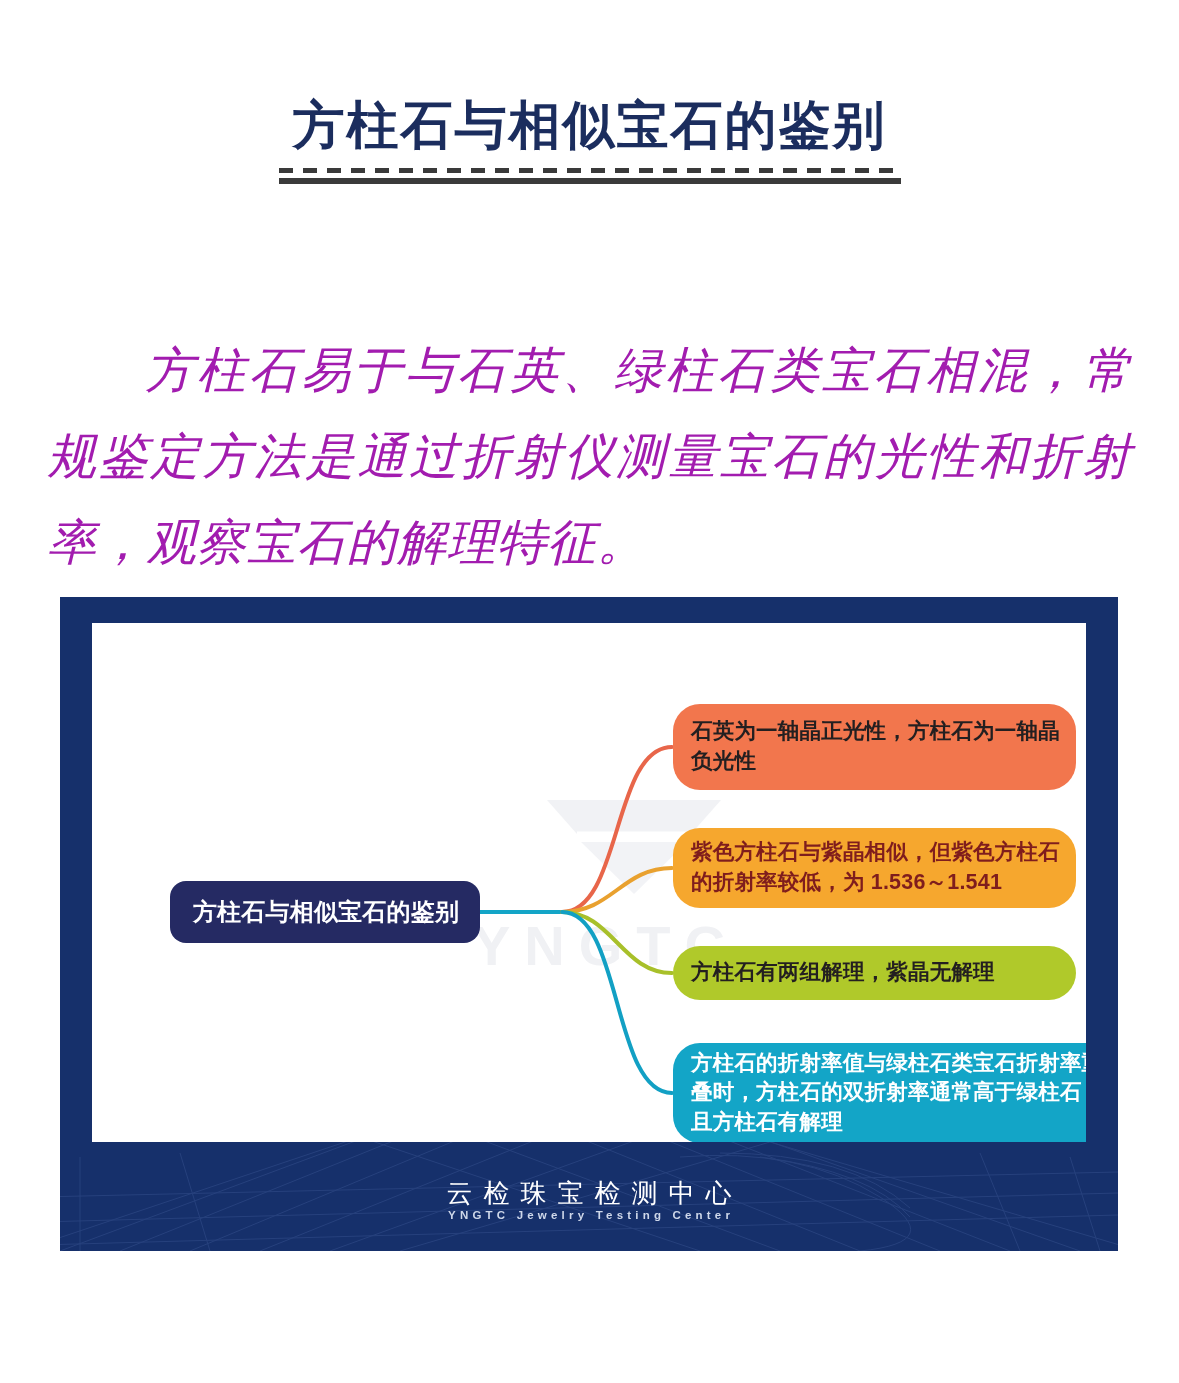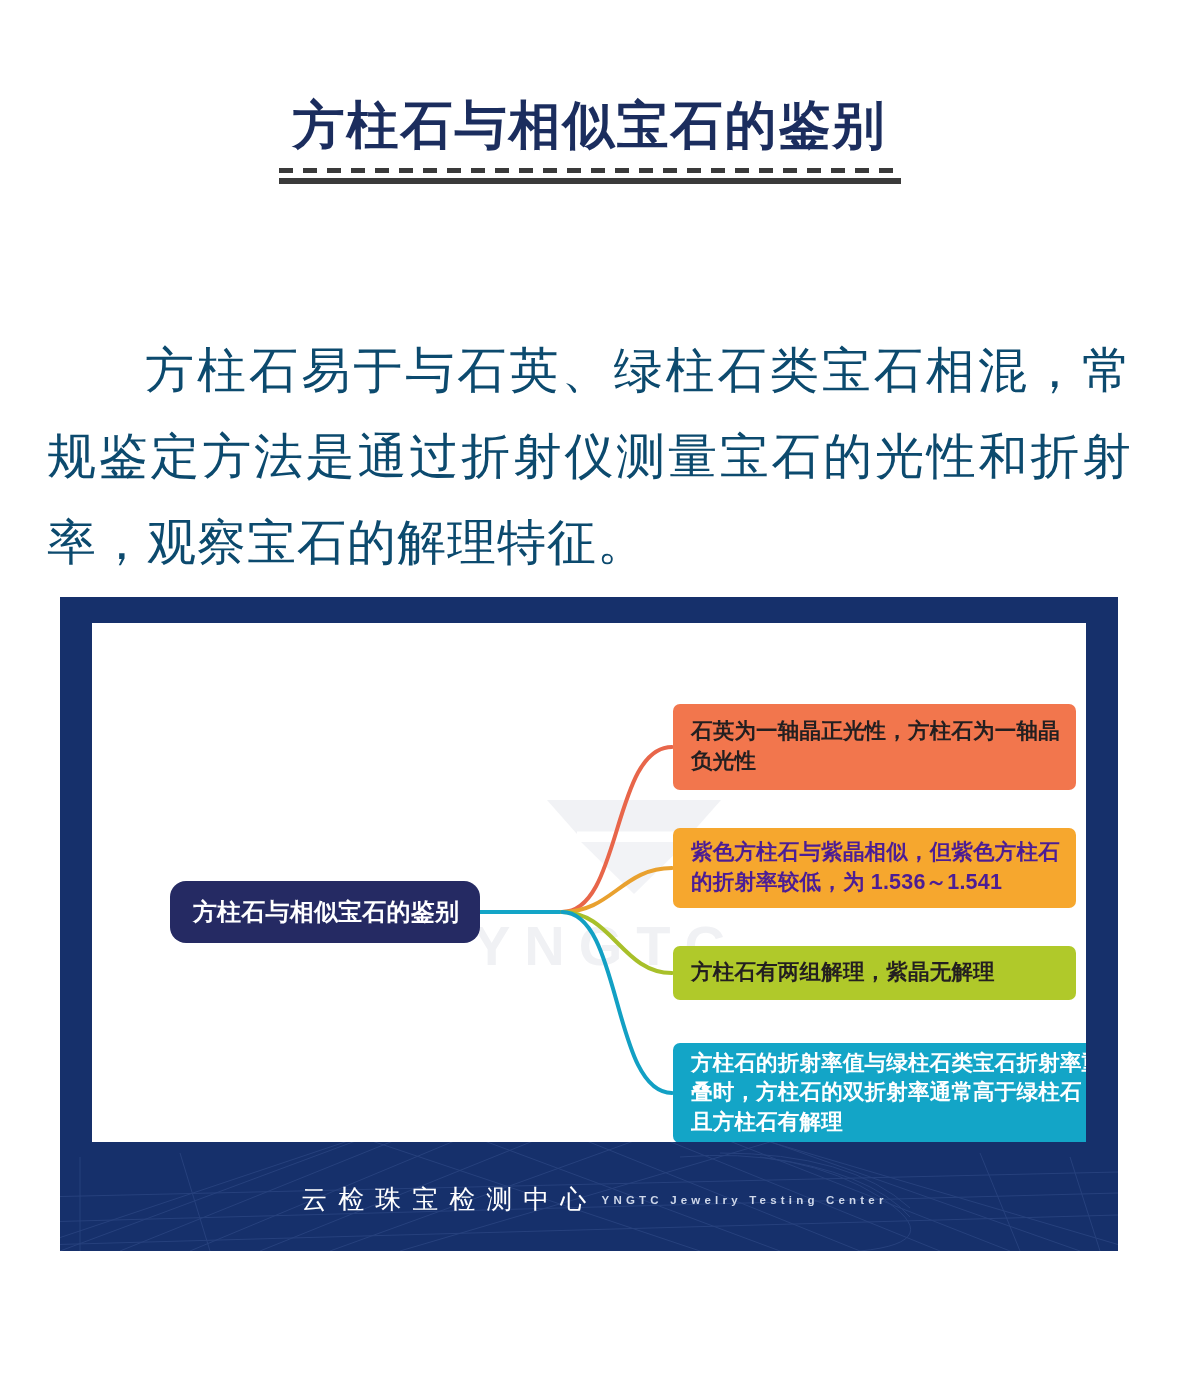--- a/index.html
+++ b/index.html
@@ -47,26 +47,27 @@
   }
 
   
   .body-paragraph {
     position: absolute;
     left: 47px;
     top: 278px;
     width: 1085px;
     font-size: 49px;
     line-height: 86px;
-    color: #0c4a6e;
+    color: #a21caf;
     text-align: justify;
     text-align-last: left;
     text-indent: 2em;
     letter-spacing: 1px;
     font-weight: 500;
+    font-style: italic;
   }
 
   
   .card {
     position: absolute;
     left: 60px;
     top: 597px;
     width: 1058px;
     height: 654px;
     background: #16306b;
@@ -114,21 +115,21 @@
     inset: 0;
   }
   .mm-svg {
     position: absolute;
     left: 0;
     top: 0;
   }
   .node {
     position: absolute;
     box-sizing: border-box;
-    border-radius: 7px;
+    border-radius: 27px;
     display: flex;
     align-items: center;
     padding: 10px 16px 10px 18px;
     font-size: 21.5px;
     font-weight: bold;
     line-height: 1.38;
     letter-spacing: 0.2px;
   }
   .node-root {
     left: 78px;
@@ -148,21 +149,21 @@
     height: 86px;
     background: #f2764d;
     color: #231f20;
   }
   .node-b2 {
     left: 581px;
     top: 205px;
     width: 403px;
     height: 80px;
     background: #f6a72e;
-    color: #4c1d95;
+    color: #7f1d1d;
   }
   .node-b3 {
     left: 581px;
     top: 323px;
     width: 403px;
     height: 54px;
     background: #b0c92a;
     color: #231f20;
   }
   .node-b4 {
@@ -175,21 +176,21 @@
   }
 
   
   .card-footer {
     position: absolute;
     left: 0;
     top: 551px;
     width: 1058px;
     height: 103px;
     display: flex;
-    flex-direction: row;
+    flex-direction: column;
     align-items: center;
     justify-content: center;
   }
   .footer-cn {
     font-size: 26px;
     color: #ffffff;
     letter-spacing: 11px;
     text-indent: 11px;
     font-weight: 500;
     line-height: 1.2;

